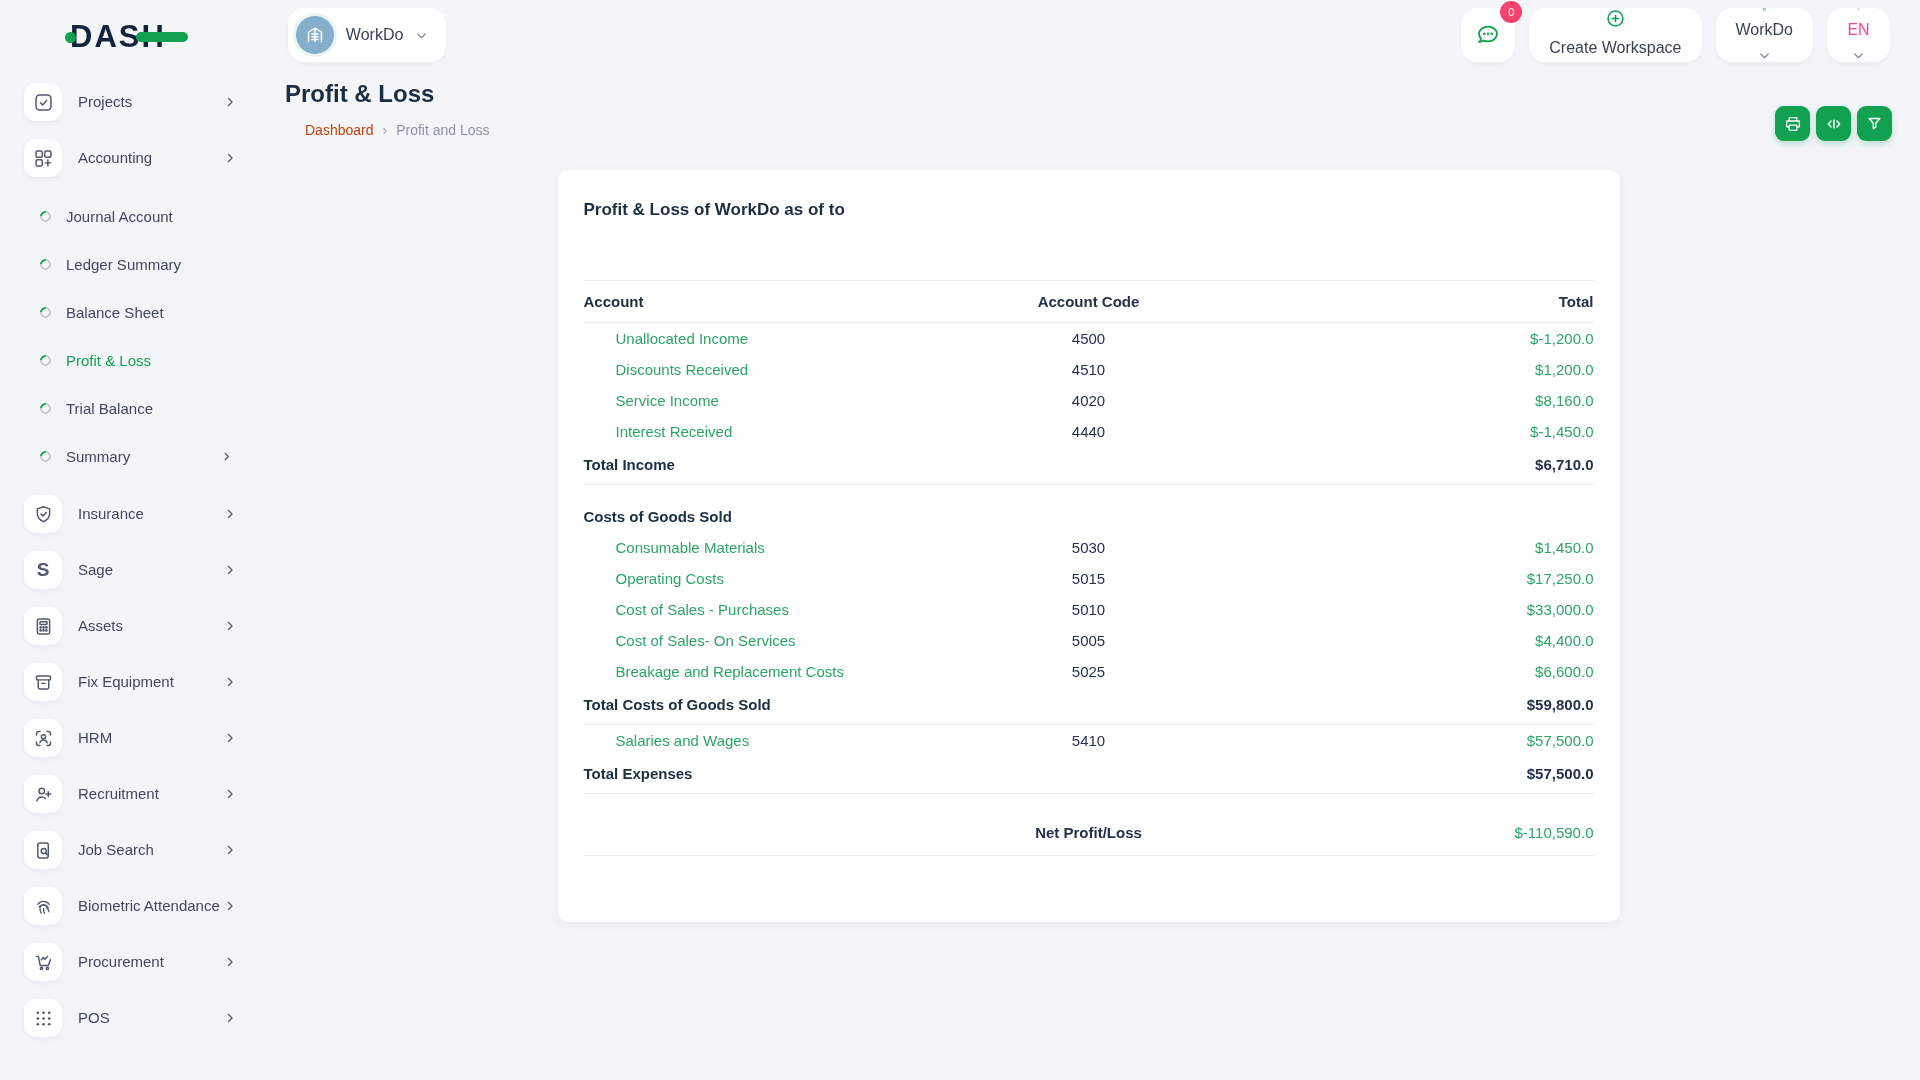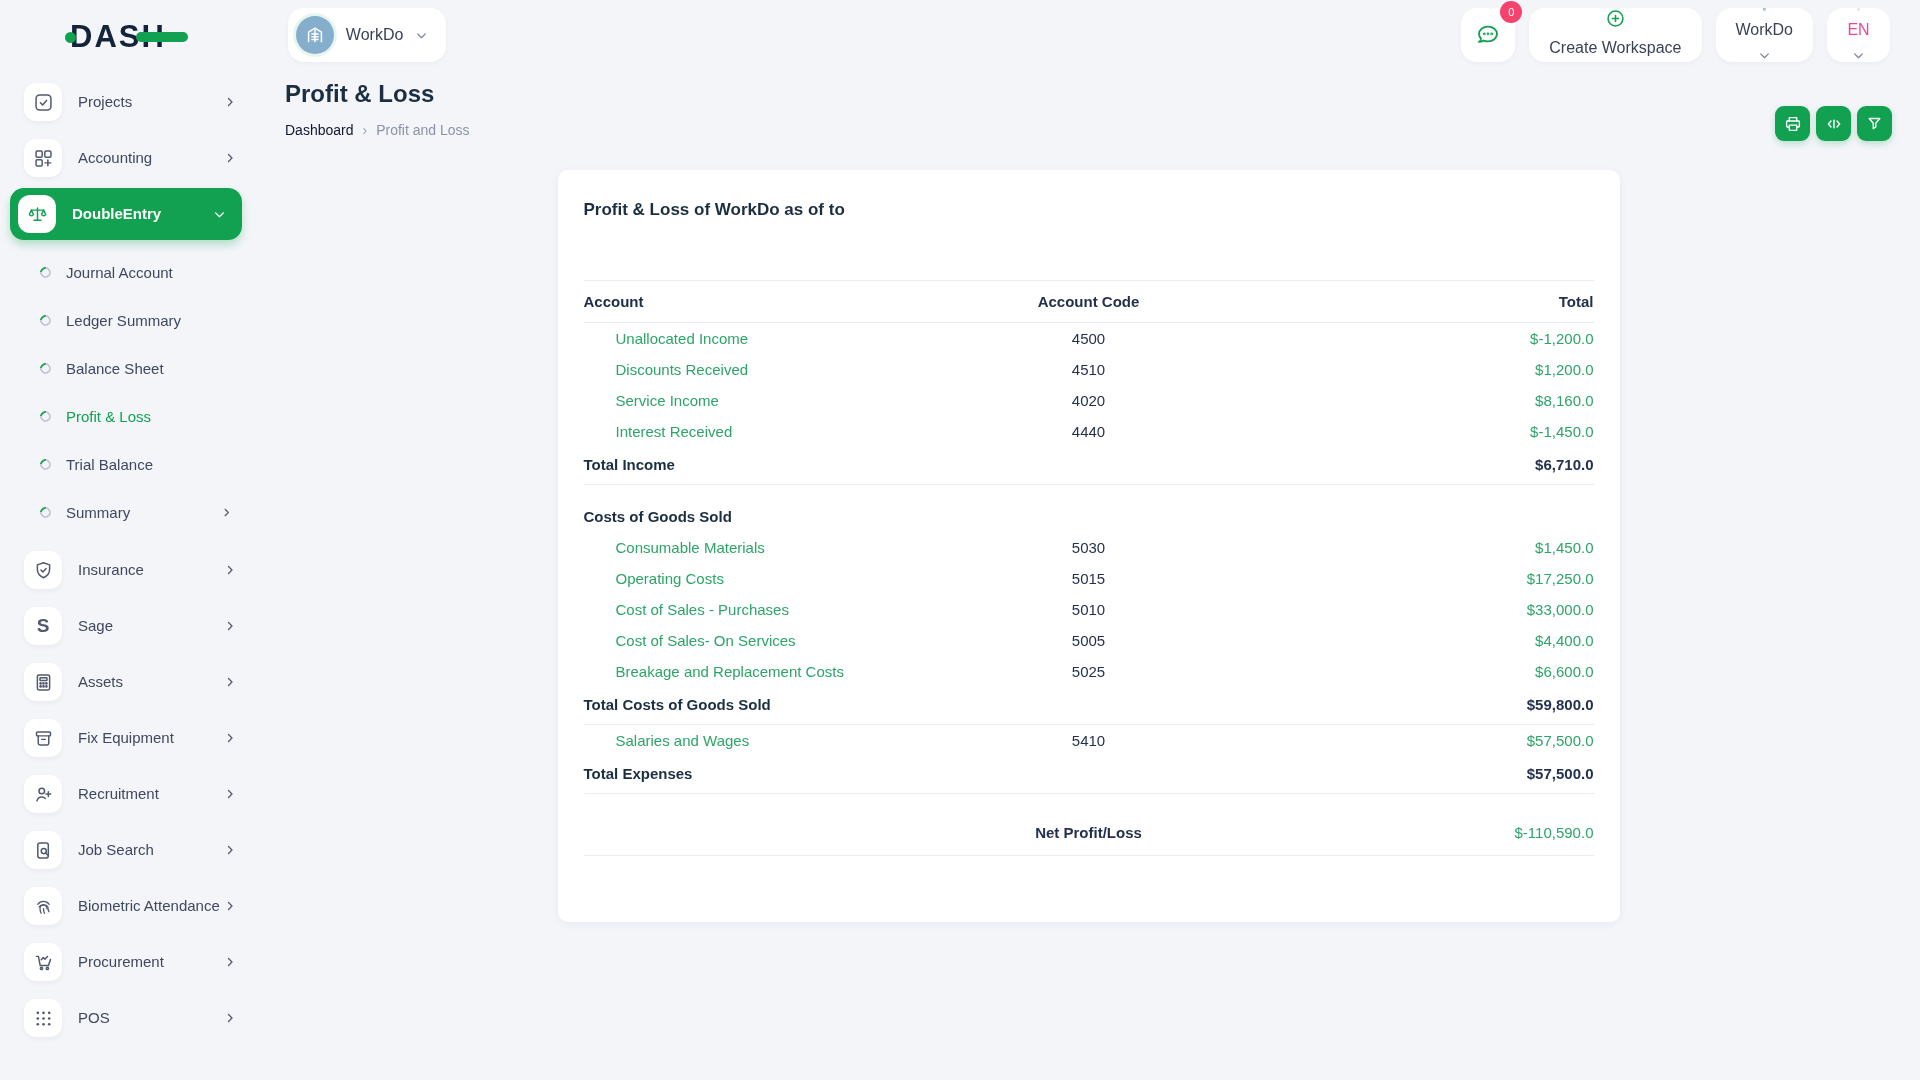--- a/index.html
+++ b/index.html
@@ -44,21 +44,21 @@
   .bullet { width:11px; height:11px; border-radius:50%; border:2.5px solid #c3c9d5; border-top-color:#12a150; transform:rotate(-40deg); margin-right:15px; flex:0 0 11px; }
   .sub-label { flex:1; }
   .sub-item.active { color:#12a150; }
   .sub-item .si-chev { color:#51596c; }
 
   
   .main { position:absolute; left:252px; top:70px; right:0; bottom:0; padding:0 28px 0 33px; }
   .page-head { position:relative; }
   .page-title { font-size:24px; font-weight:bold; color:#1c2e41; margin-top:10px; }
   .breadcrumb { display:flex; align-items:center; gap:9px; margin-top:14px; font-size:14px; }
-  .bc-link { color:#0f172a; cursor:pointer; }
+  .bc-link { color:#c2410c; cursor:pointer;margin-left:20px; }
   .bc-sep { color:#9aa3b2; }
   .bc-current { color:#8a93a5; }
   .page-actions { position:absolute; right:0; top:26px; display:flex; gap:6px; }
   .act-btn { width:35px; height:35px; border-radius:9px; background:#12a150; border:none; color:#fff; display:flex; align-items:center; justify-content:center; cursor:pointer; box-shadow:0 3px 6px rgba(18,161,80,.25); }
 
   
   .card { background:#fff; border-radius:10px; width:1062px; margin:32px auto 5px; padding:30px 26px 66px; box-shadow:0 2px 10px rgba(25,39,62,.05); }
   .card-title { font-size:17px; font-weight:bold; color:#1c2e41; }
   .pl-table { margin-top:60px; }
   .pl-row { display:grid; grid-template-columns:1fr 1fr 1fr; align-items:center; font-size:15px; }
@@ -182,37 +182,20 @@
         </svg>
     </span>
     <span class="si-label">Accounting</span>
     <span class="si-chev">
         <svg width="12" height="12" viewBox="0 0 24 24" fill="none" stroke="currentColor" stroke-width="2.6" stroke-linecap="round" stroke-linejoin="round">
           <polyline points="9 5 16 12 9 19"></polyline>
         </svg>
       </span>
   </div>
 
-  <div class="side-item active-parent">
-    <span class="si-icon">
-      <svg width="21" height="21" viewBox="0 0 24 24" fill="none" stroke="currentColor" stroke-width="1.7" stroke-linecap="round" stroke-linejoin="round">
-          <line x1="12" y1="4.5" x2="12" y2="18.5"></line>
-          <line x1="8" y1="18.5" x2="16" y2="18.5"></line>
-          <line x1="5" y1="7" x2="19" y2="7"></line>
-          <path d="M5 7l-2.4 5a2.7 2.7 0 0 0 4.8 0z"></path>
-          <path d="M19 7l-2.4 5a2.7 2.7 0 0 0 4.8 0z"></path>
-        </svg>
-    </span>
-    <span class="si-label">DoubleEntry</span>
-    <span class="si-chev">
-        <svg width="13" height="13" viewBox="0 0 24 24" fill="none" stroke="currentColor" stroke-width="2.6" stroke-linecap="round" stroke-linejoin="round">
-          <polyline points="5 9 12 16 19 9"></polyline>
-        </svg>
-      </span>
-  </div>
 
   <div class="submenu">
     <div class="sub-item">
       <span class="bullet"></span>
       <span class="sub-label">Journal Account</span>
     </div>
     <div class="sub-item">
       <span class="bullet"></span>
       <span class="sub-label">Ledger Summary</span>
     </div>
@@ -294,20 +277,38 @@
         </svg>
     </span>
     <span class="si-label">Fix Equipment</span>
     <span class="si-chev">
         <svg width="12" height="12" viewBox="0 0 24 24" fill="none" stroke="currentColor" stroke-width="2.6" stroke-linecap="round" stroke-linejoin="round">
           <polyline points="9 5 16 12 9 19"></polyline>
         </svg>
       </span>
   </div>
 
+  <div class="side-item">
+    <span class="si-icon">
+      <svg width="21" height="21" viewBox="0 0 24 24" fill="none" stroke="currentColor" stroke-width="1.7" stroke-linecap="round" stroke-linejoin="round">
+          <path d="M4 8V6.5A2.5 2.5 0 0 1 6.5 4H8"></path>
+          <path d="M16 4h1.5A2.5 2.5 0 0 1 20 6.5V8"></path>
+          <path d="M20 16v1.5a2.5 2.5 0 0 1-2.5 2.5H16"></path>
+          <path d="M8 20H6.5A2.5 2.5 0 0 1 4 17.5V16"></path>
+          <circle cx="12" cy="10" r="2.4"></circle>
+          <path d="M7.8 16.8c.9-2 2.4-3 4.2-3s3.3 1 4.2 3"></path>
+        </svg>
+    </span>
+    <span class="si-label">HRM</span>
+    <span class="si-chev">
+        <svg width="12" height="12" viewBox="0 0 24 24" fill="none" stroke="currentColor" stroke-width="2.6" stroke-linecap="round" stroke-linejoin="round">
+          <polyline points="9 5 16 12 9 19"></polyline>
+        </svg>
+      </span>
+  </div>
 
   <div class="side-item">
     <span class="si-icon">
       <svg width="21" height="21" viewBox="0 0 24 24" fill="none" stroke="currentColor" stroke-width="1.7" stroke-linecap="round" stroke-linejoin="round">
           <circle cx="10" cy="8" r="3.2"></circle>
           <path d="M4.5 19.2c.9-2.8 3-4.3 5.5-4.3 1.6 0 3 .6 4.1 1.7"></path>
           <line x1="17.5" y1="8.8" x2="17.5" y2="14.2"></line>
           <line x1="14.8" y1="11.5" x2="20.2" y2="11.5"></line>
         </svg>
     </span>

